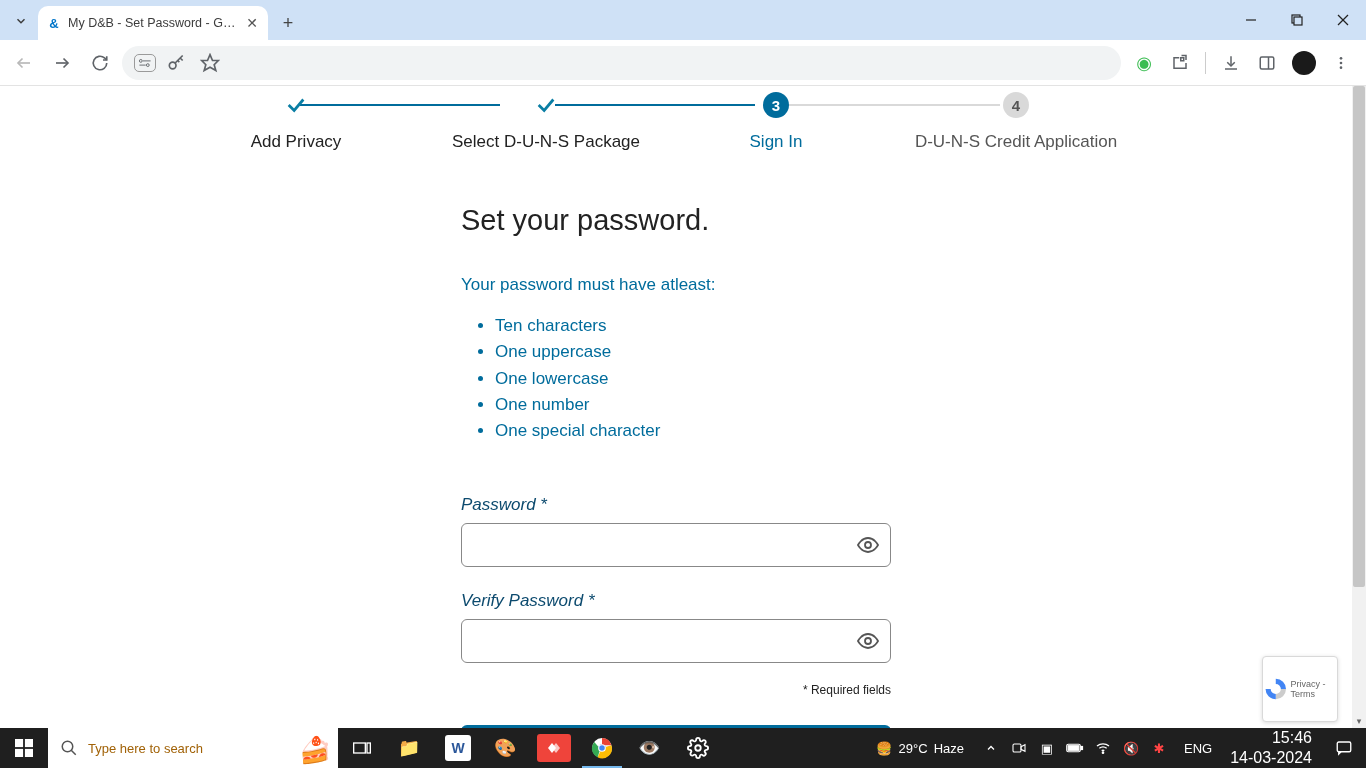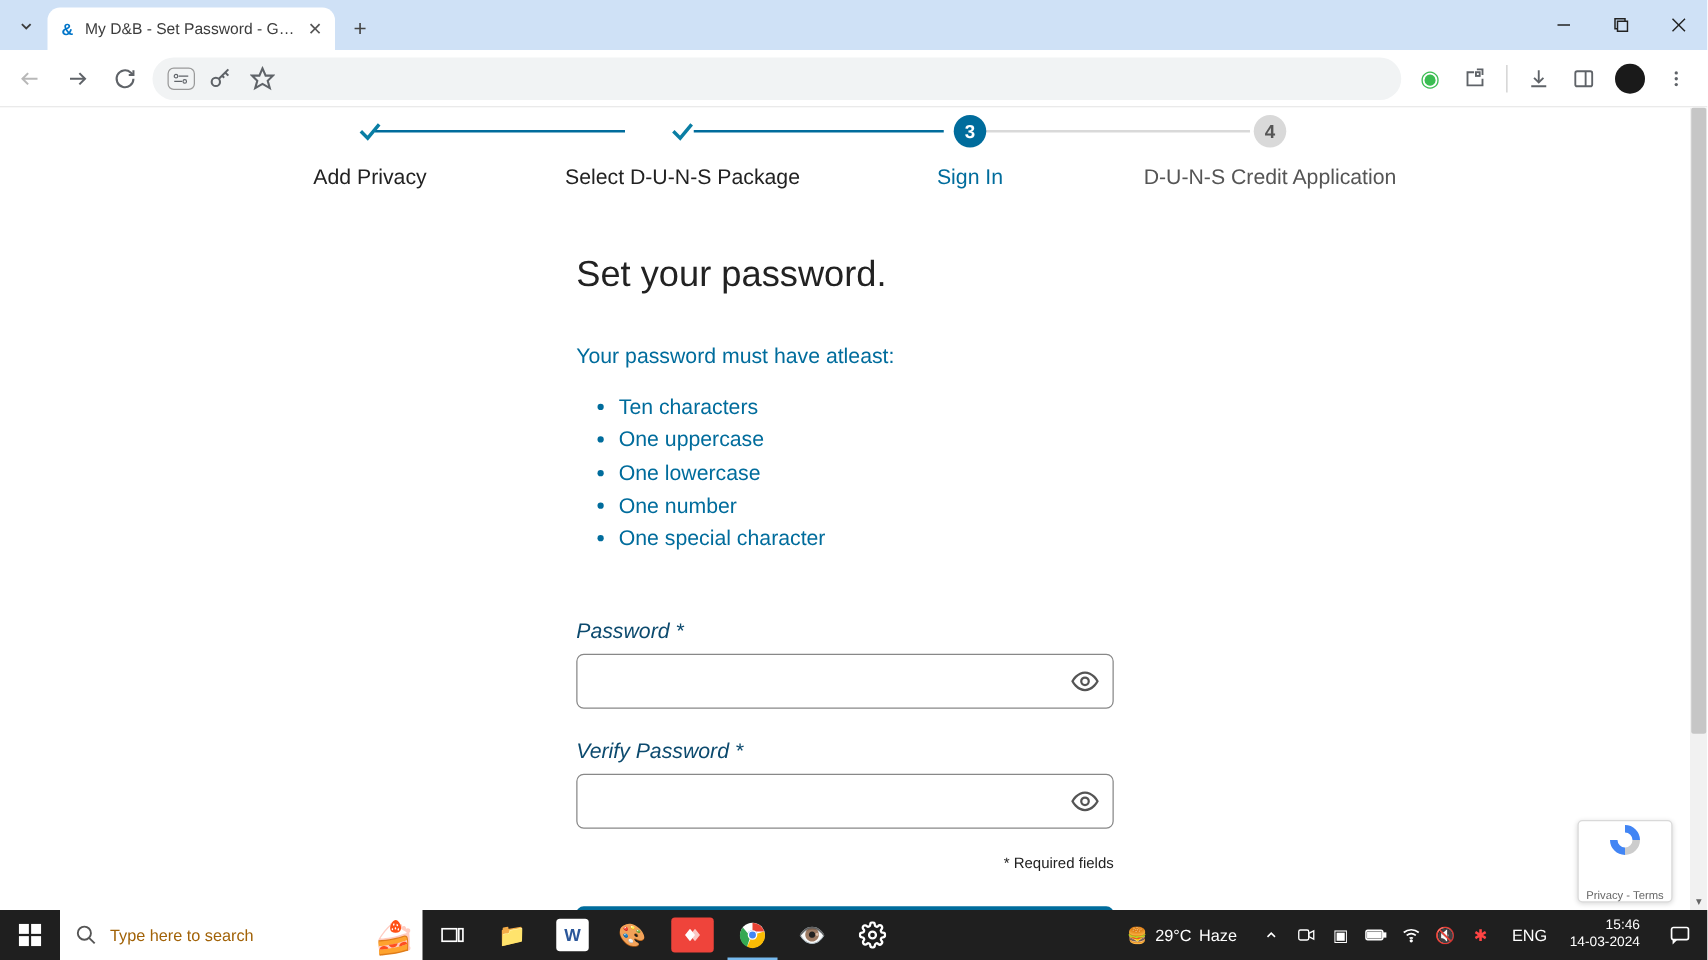--- a/index.html
+++ b/index.html
@@ -50,21 +50,21 @@
 .req-intro { font-size:17px; color:#006c9c; margin-bottom:18px; }
 .req-list { list-style:disc; padding-left:34px; color:#006c9c; font-size:17px; line-height:1.55; }
 .fld-group { margin-top:50px; }
 .fld-label { font-size:17px; color:#0c4a6e; margin-bottom:8px; display:block;font-style:italic; }
 .fld-row { position:relative; }
 .fld-input { width:100%; height:44px; border:1px solid #888; border-radius:6px; padding:0 46px 0 12px; font-size:16px; background:#fff; }
 .eye-btn { position:absolute; right:10px; top:50%; transform:translateY(-50%); width:26px; height:26px; display:flex; align-items:center; justify-content:center; color:#555; }
 .req-note { text-align:right; font-size:12px; color:#222; margin-top:20px; }
 .submit-btn { width:100%; height:44px; background:#006c9c; color:#fff; border:none; border-radius:6px; font-size:17px; margin-top:28px; cursor:pointer; }
 
-.recaptcha { position:absolute; right:14px; bottom:6px; width:76px; height:66px; background:#fff; border:1px solid #d9d9d9; border-radius:4px; box-shadow:0 1px 4px rgba(0,0,0,.15); display:flex; flex-direction:column; align-items:center; justify-content:space-between; font-size:9px; color:#666; gap:2px; }
+.recaptcha { position:absolute; right:14px; bottom:6px; width:76px; height:66px; background:#fff; border:1px solid #d9d9d9; border-radius:4px; box-shadow:0 1px 4px rgba(0,0,0,.15); display:flex; flex-direction:row; align-items:center; justify-content:space-between; font-size:9px; color:#666; gap:2px; }
 .recaptcha .rc-logo { font-size:22px; }
 .recaptcha .rc-links { font-size:9px; }
 
 .vscroll { position:absolute; right:0; top:0; bottom:0; width:14px; background:#f1f1f1; }
 .vscroll-thumb { position:absolute; left:1px; right:1px; top:0; height:78%; background:#c6c6c6; border-radius:2px; }
 .vscroll-arrow { position:absolute; left:0; right:0; height:14px; display:flex; align-items:center; justify-content:center; font-size:9px; color:#666; }
 .vscroll-arrow.up { top:0; } .vscroll-arrow.down { bottom:0; }
 
 
 .taskbar { position:absolute; left:0; right:0; bottom:0; height:40px; background:#1f1f1f; display:flex; align-items:center; color:#fff; font-size:13px; }
@@ -72,21 +72,21 @@
 .tb-search { height:40px; width:290px; background:#fff; color:#a16207; display:flex; align-items:center; padding:0 12px; gap:10px; position:relative; }
 .tb-search .food { position:absolute; right:6px; bottom:2px; font-size:26px; }
 .tb-iconrow { display:flex; height:40px; }
 .tb-app { width:48px; height:40px; display:flex; align-items:center; justify-content:center; font-size:18px; position:relative; }
 .tb-app.active::after { content:""; position:absolute; left:4px; right:4px; bottom:0; height:2px; background:#76b9ed; }
 .tb-spacer { flex:1; }
 .tb-weather { display:flex; align-items:center; gap:6px; padding:0 10px; font-size:13px; }
 .tb-tray { display:flex; align-items:center; gap:10px; padding:0 8px; font-size:13px; }
 .tb-tray .tic { width:18px; display:flex; justify-content:center; }
 .tb-lang { padding:0 8px; }
-.tb-clock { padding:0 10px; text-align:right; font-size:11px; line-height:1.25; }
+.tb-clock { padding:0 10px; text-align:right; font-size:16px; line-height:1.25; }
 .tb-notif { width:44px; display:flex; align-items:center; justify-content:center; }
 
 svg { display:block; }
 </style>
 </head>
 <body>
 
 <div class="title-bar">
   <div class="tab-dropdown">
     <svg width="14" height="14" viewBox="0 0 24 24" fill="none" stroke="#3c3c3c" stroke-width="2.5">

